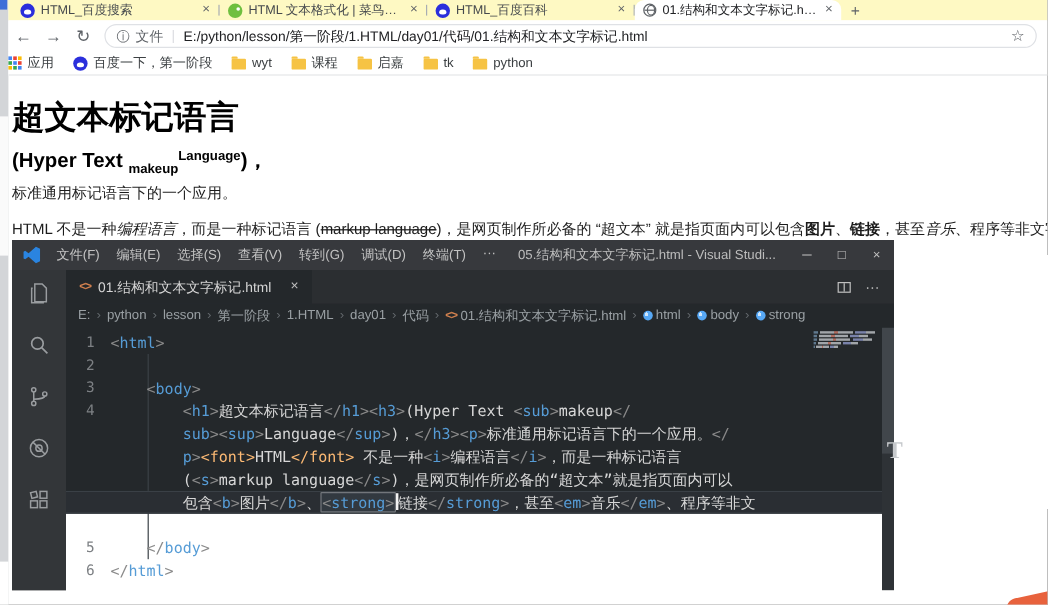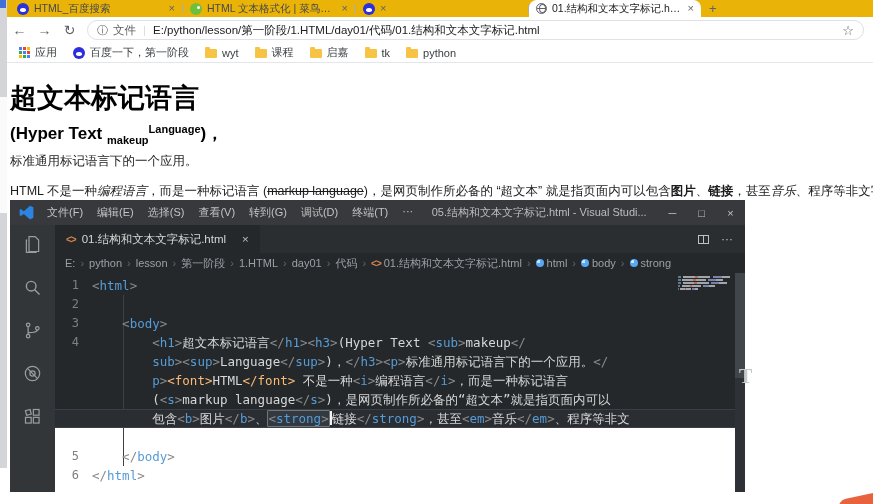--- a/index.html
+++ b/index.html
@@ -7,21 +7,21 @@
   .screen{position:relative;width:873px;height:504px;background:#fff;overflow:hidden;
           font-family:"Liberation Sans","DejaVu Sans",sans-serif;}
 
   
   .edge-strip{position:absolute;left:0;top:0;width:7px;height:100%;background:#d3d5d8}
   .edge-seg1{position:absolute;top:97px;height:116px;left:0;right:0;background:#fafafa}
   .edge-seg2{position:absolute;top:468px;bottom:0;left:0;right:0;background:#fff}
   .corner-blue{position:absolute;left:0;top:0;width:6px;height:8px;background:#3f6fd8;z-index:5}
 
   
-  .tabstrip{position:absolute;left:7px;top:0;right:0;height:17px;background:#eab308;display:flex;align-items:flex-end}
+  .tabstrip{position:absolute;left:7px;top:0;right:0;height:17px;background:#fef9c3;display:flex;align-items:flex-end}
   #tabs{display:flex;height:17px;align-items:flex-end;padding-left:3px}
   .tab{display:flex;align-items:center;gap:5px;height:17px;padding:0 7px;width:172px;
        font-size:10.5px;color:#45494d;border-radius:8px 8px 0 0;cursor:default}
   .tab.active{background:#fff;color:#202124}
   .tab-title{flex:1;overflow:hidden;text-overflow:ellipsis;white-space:nowrap}
   .tab-close{color:#5f6368;font-size:11px;line-height:1}
   .tab-sep{width:1px;height:9px;background:#a8adb3;align-self:center}
   .newtab{font-size:13px;color:#5f6368;align-self:center;margin-left:8px}
 
   .fav{display:inline-block;flex:none}
@@ -37,21 +37,21 @@
   .nav-btn{width:25px;text-align:center;font-size:14px;color:#5f6368}
   .omnibox{flex:1;height:20px;margin:0 9px 0 5px;border:1px solid #dfe1e5;border-radius:11px;
            display:flex;align-items:center;padding:0 9px;font-size:11.5px;color:#202124;background:#fff}
   .info{font-size:11px;color:#5f6368;margin-right:5px}
   .scheme{color:#5f6368}
   .o-sep{color:#dadce0;margin:0 7px}
   .url{flex:1;white-space:nowrap;overflow:hidden}
   .star{color:#5f6368;font-size:13px}
 
   .bookmarksbar{position:absolute;left:7px;top:43px;right:0;height:20px;background:#fff;border-bottom:1px solid #e4e6e8;
-                display:flex;align-items:center;gap:16px;padding-left:12px;font-size:11px;color:#3c4043}
+                display:flex;align-items:center;gap:16px;padding-left:0;font-size:11px;color:#3c4043}
   .bm{display:flex;align-items:center;gap:5px}
   .bmi{display:inline-block;flex:none}
   .icon-apps{width:11px;height:11px;position:relative}
   .icon-apps::before{content:"";position:absolute;left:0;top:0;width:3px;height:3px;background:#4285f4;
       box-shadow:4px 0 0 #ea4335,8px 0 0 #fbbc05,0 4px 0 #34a853,4px 4px 0 #4285f4,8px 4px 0 #ea4335,0 8px 0 #fbbc05,4px 8px 0 #34a853,8px 8px 0 #4285f4}
   .icon-folder{width:12px;height:9px;background:#f6c344;border-radius:1px;position:relative;margin-top:2px}
   .icon-folder::before{content:"";position:absolute;top:-2px;left:0;width:5px;height:2px;background:#f6c344;border-radius:1px 1px 0 0}
 
   
   .h1{position:absolute;left:10px;top:80px;font-size:27px;font-weight:bold;color:#000}
@@ -134,20 +134,21 @@
         </div>
         <span class="tab-sep"></span>
         <div class="tab">
           <span class="fav icon-runoob"></span>
           <span class="tab-title">HTML 文本格式化 | 菜鸟教程</span>
           <span class="tab-close">×</span>
         </div>
         <span class="tab-sep"></span>
         <div class="tab">
           <span class="fav icon-baidu"></span>
+          <span class="tab-title">HTML_百度百科</span>
           <span class="tab-close">×</span>
         </div>
         <span class="tab-sep"></span>
         <div class="tab active">
           <span class="fav icon-globe"></span>
           <span class="tab-title">01.结构和文本文字标记.html</span>
           <span class="tab-close">×</span>
         </div>
       </div>
     <div class="newtab">+</div>

